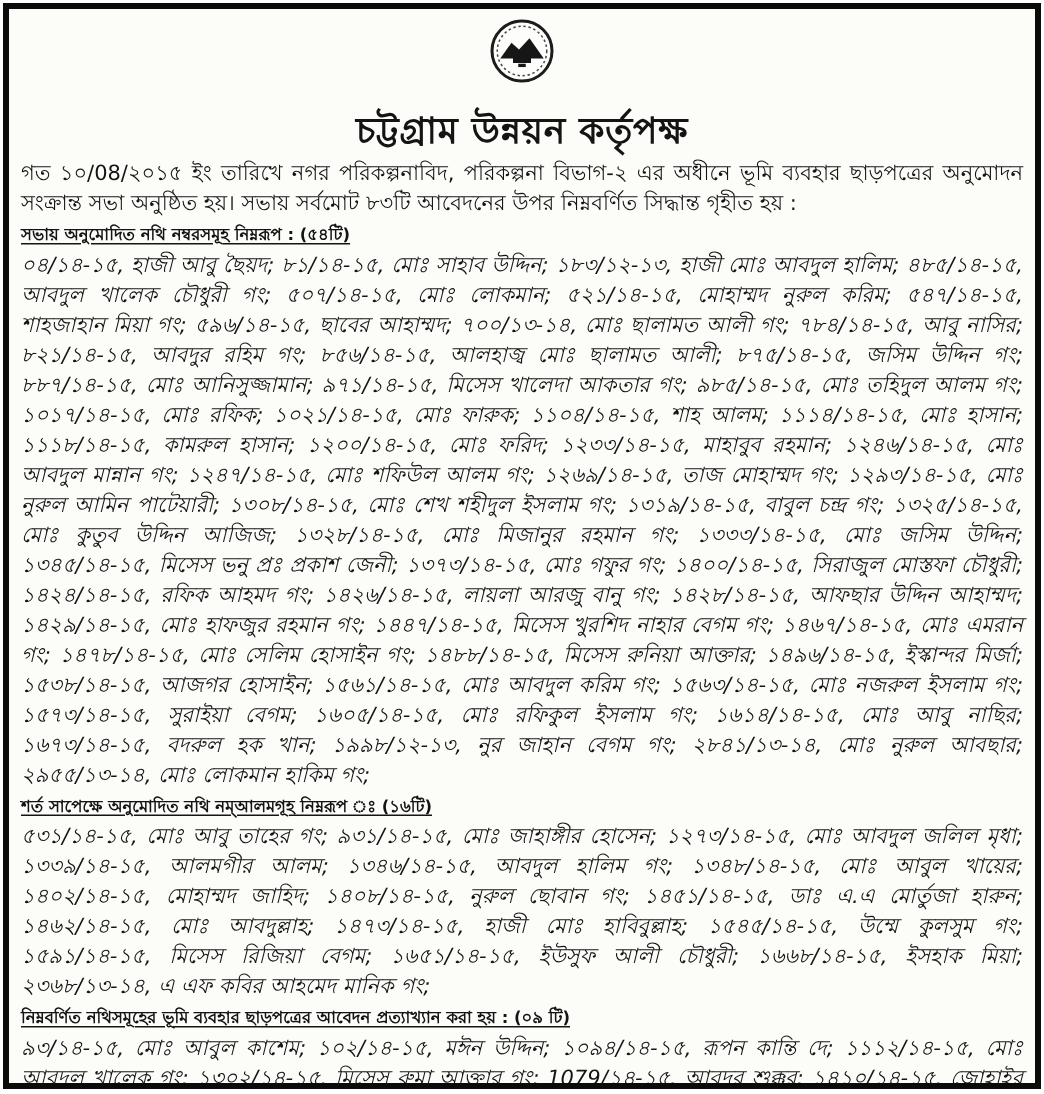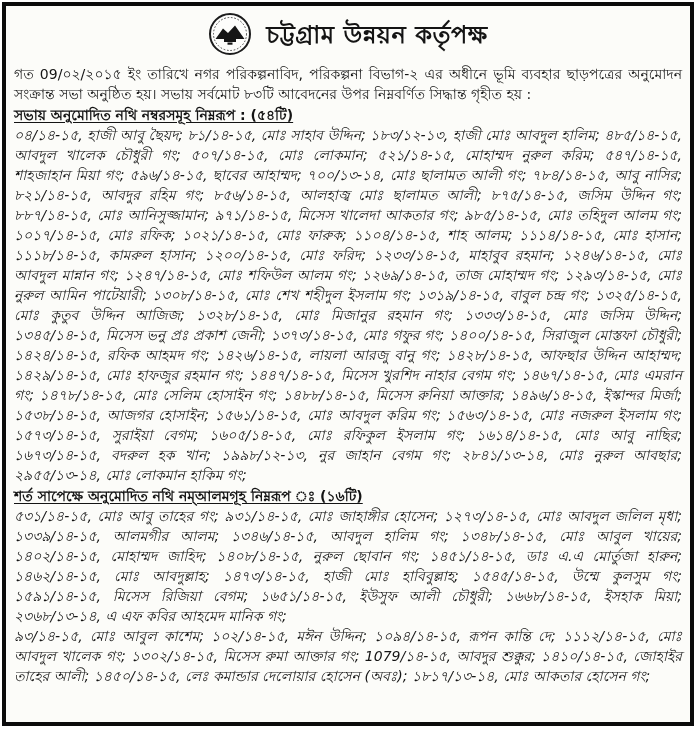--- a/index.html
+++ b/index.html
@@ -6,28 +6,28 @@
   body{width:696px;height:729px;position:relative;font-family:"DejaVu Sans","Liberation Sans",sans-serif;color:#141414;}
   .page{
     position:absolute;left:2px;top:2px;right:2px;bottom:3px;
     border:4px solid #0b0b0b;
     background:#fcfcf9;
     padding:4px 8px 4px 8px;
     box-sizing:border-box;
     overflow:hidden;
   }
   
-  .hdr{display:flex;justify-content:center;align-items:center;gap:14px;padding-top:2px;}
+  .hdr{display:flex;justify-content:center;align-items:center;gap:14px;padding-top:2px;flex-direction:column;}
   .seal{flex:0 0 auto;}
   .hdr-text{text-align:center;}
   .title{font-size:24px;font-weight:bold;line-height:1.15;letter-spacing:.5px;}
   .subtitle{font-size:15px;line-height:1.2;margin-top:1px;}
   
   .para{font-size:14px;line-height:20px;text-align:justify;margin-top:4px;}
-  .sec-head{font-size:14px;line-height:20px;font-weight:bold;margin-top:1px;}
+  .sec-head{font-size:11px;line-height:20px;font-weight:bold;margin-top:1px;}
   .sec-head span{text-decoration:underline;text-underline-offset:2px;}
   .entries{font-size:14px;line-height:20px;text-align:justify;font-style:italic;}
 </style>
 </head>
 <body>
 
 <div class="page">
 
   <div class="hdr">
     <span class="seal">
@@ -37,28 +37,31 @@
         <path d="M7.5 27 L15 16.5 L20 21 L27 13.5 L36.5 27 Z" fill="#161616"></path>
         <rect x="16" y="24" width="12" height="6" fill="#161616"></rect>
         <rect x="19.5" y="30.5" width="5" height="2.2" fill="#161616"></rect>
       </svg>
     </span>
     <div class="hdr-text">
       <div class="title">চট্টগ্রাম উন্নয়ন কর্তৃপক্ষ</div>
     </div>
   </div>
 
-  <div class="para">গত 09/০২/২০১৫ ইং তারিখে নগর পরিকল্পনাবিদ, পরিকল্পনা বিভাগ-২ এর অধীনে ভূমি ব্যবহার ছাড়পত্রের অনুমোদন সংক্রান্ত সভা অনুষ্ঠিত হয়। সভায় সর্বমোট ৮৩টি আবেদনের উপর নিম্নবর্ণিত সিদ্ধান্ত গৃহীত হয় :</div>
+  <div class="para">গত ১০/08/২০১৫ ইং তারিখে নগর পরিকল্পনাবিদ, পরিকল্পনা বিভাগ-২ এর অধীনে ভূমি ব্যবহার ছাড়পত্রের অনুমোদন সংক্রান্ত সভা অনুষ্ঠিত হয়। সভায় সর্বমোট ৮৩টি আবেদনের উপর নিম্নবর্ণিত সিদ্ধান্ত গৃহীত হয় :</div>
 
   <div class="sec-head">
     <span>সভায় অনুমোদিত নথি নম্বরসমূহ নিম্নরূপ : (৫৪টি)</span>
   </div>
   <div class="entries">০৪/১৪-১৫, হাজী আবু ছৈয়দ; ৮১/১৪-১৫, মোঃ সাহাব উদ্দিন; ১৮৩/১২-১৩, হাজী মোঃ আবদুল হালিম; ৪৮৫/১৪-১৫, আবদুল খালেক চৌধুরী গং; ৫০৭/১৪-১৫, মোঃ লোকমান; ৫২১/১৪-১৫, মোহাম্মদ নুরুল করিম; ৫৪৭/১৪-১৫, শাহজাহান মিয়া গং; ৫৯৬/১৪-১৫, ছাবের আহাম্মদ; ৭০০/১৩-১৪, মোঃ ছালামত আলী গং; ৭৮৪/১৪-১৫, আবু নাসির; ৮২১/১৪-১৫, আবদুর রহিম গং; ৮৫৬/১৪-১৫, আলহাজ্ব মোঃ ছালামত আলী; ৮৭৫/১৪-১৫, জসিম উদ্দিন গং; ৮৮৭/১৪-১৫, মোঃ আনিসুজ্জামান; ৯৭১/১৪-১৫, মিসেস খালেদা আকতার গং; ৯৮৫/১৪-১৫, মোঃ তহিদুল আলম গং; ১০১৭/১৪-১৫, মোঃ রফিক; ১০২১/১৪-১৫, মোঃ ফারুক; ১১০৪/১৪-১৫, শাহ আলম; ১১১৪/১৪-১৫, মোঃ হাসান; ১১১৮/১৪-১৫, কামরুল হাসান; ১২০০/১৪-১৫, মোঃ ফরিদ; ১২৩৩/১৪-১৫, মাহাবুব রহমান; ১২৪৬/১৪-১৫, মোঃ আবদুল মান্নান গং; ১২৪৭/১৪-১৫, মোঃ শফিউল আলম গং; ১২৬৯/১৪-১৫, তাজ মোহাম্মদ গং; ১২৯৩/১৪-১৫, মোঃ নুরুল আমিন পাটেয়ারী; ১৩০৮/১৪-১৫, মোঃ শেখ শহীদুল ইসলাম গং; ১৩১৯/১৪-১৫, বাবুল চন্দ্র গং; ১৩২৫/১৪-১৫, মোঃ কুতুব উদ্দিন আজিজ; ১৩২৮/১৪-১৫, মোঃ মিজানুর রহমান গং; ১৩৩৩/১৪-১৫, মোঃ জসিম উদ্দিন; ১৩৪৫/১৪-১৫, মিসেস ভনু প্রঃ প্রকাশ জেনী; ১৩৭৩/১৪-১৫, মোঃ গফুর গং; ১৪০০/১৪-১৫, সিরাজুল মোস্তফা চৌধুরী; ১৪২৪/১৪-১৫, রফিক আহমদ গং; ১৪২৬/১৪-১৫, লায়লা আরজু বানু গং; ১৪২৮/১৪-১৫, আফছার উদ্দিন আহাম্মদ; ১৪২৯/১৪-১৫, মোঃ হাফজুর রহমান গং; ১৪৪৭/১৪-১৫, মিসেস খুরশিদ নাহার বেগম গং; ১৪৬৭/১৪-১৫, মোঃ এমরান গং; ১৪৭৮/১৪-১৫, মোঃ সেলিম হোসাইন গং; ১৪৮৮/১৪-১৫, মিসেস রুনিয়া আক্তার; ১৪৯৬/১৪-১৫, ইস্কান্দর মির্জা; ১৫৩৮/১৪-১৫, আজগর হোসাইন; ১৫৬১/১৪-১৫, মোঃ আবদুল করিম গং; ১৫৬৩/১৪-১৫, মোঃ নজরুল ইসলাম গং; ১৫৭৩/১৪-১৫, সুরাইয়া বেগম; ১৬০৫/১৪-১৫, মোঃ রফিকুল ইসলাম গং; ১৬১৪/১৪-১৫, মোঃ আবু নাছির; ১৬৭৩/১৪-১৫, বদরুল হক খান; ১৯৯৮/১২-১৩, নুর জাহান বেগম গং; ২৮৪১/১৩-১৪, মোঃ নুরুল আবছার; ২৯৫৫/১৩-১৪, মোঃ লোকমান হাকিম গং;</div>
 
   <div class="sec-head">
     <span>শর্ত সাপেক্ষে অনুমোদিত নথি নম্আলমগূহ নিম্নরূপ ঃ (১৬টি)</span>
   </div>
   <div class="entries">৫৩১/১৪-১৫, মোঃ আবু তাহের গং; ৯৩১/১৪-১৫, মোঃ জাহাঙ্গীর হোসেন; ১২৭৩/১৪-১৫, মোঃ আবদুল জলিল মৃধা; ১৩৩৯/১৪-১৫, আলমগীর আলম; ১৩৪৬/১৪-১৫, আবদুল হালিম গং; ১৩৪৮/১৪-১৫, মোঃ আবুল খায়ের; ১৪০২/১৪-১৫, মোহাম্মদ জাহিদ; ১৪০৮/১৪-১৫, নুরুল ছোবান গং; ১৪৫১/১৪-১৫, ডাঃ এ.এ মোর্তুজা হারুন; ১৪৬২/১৪-১৫, মোঃ আবদুল্লাহ; ১৪৭৩/১৪-১৫, হাজী মোঃ হাবিবুল্লাহ; ১৫৪৫/১৪-১৫, উম্মে কুলসুম গং; ১৫৯১/১৪-১৫, মিসেস রিজিয়া বেগম; ১৬৫১/১৪-১৫, ইউসুফ আলী চৌধুরী; ১৬৬৮/১৪-১৫, ইসহাক মিয়া; ২৩৬৮/১৩-১৪, এ এফ কবির আহমেদ মানিক গং;</div>
 
+  <div class="sec-head">
+    <span>নিম্নবর্ণিত নথিসমূহের ভূমি ব্যবহার ছাড়পত্রের আবেদন প্রত্যাখ্যান করা হয় : (০৯ টি)</span>
+  </div>
   <div class="entries">৯৩/১৪-১৫, মোঃ আবুল কাশেম; ১০২/১৪-১৫, মঈন উদ্দিন; ১০৯৪/১৪-১৫, রূপন কান্তি দে; ১১১২/১৪-১৫, মোঃ আবদুল খালেক গং; ১৩০২/১৪-১৫, মিসেস রুমা আক্তার গং; 1079/১৪-১৫, আবদুর শুক্কুর; ১৪১০/১৪-১৫, জোহাইর তাহের আলী; ১৪৫০/১৪-১৫, লেঃ কমান্ডার দেলোয়ার হোসেন (অবঃ); ১৮১৭/১৩-১৪, মোঃ আকতার হোসেন গং;</div>
 
 
 </div>
 
 </body></html>

